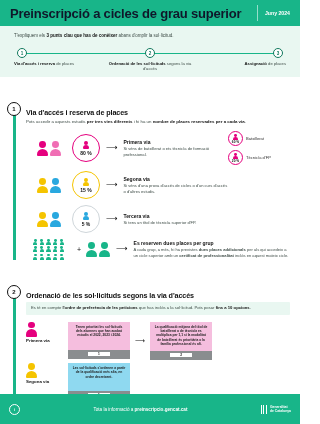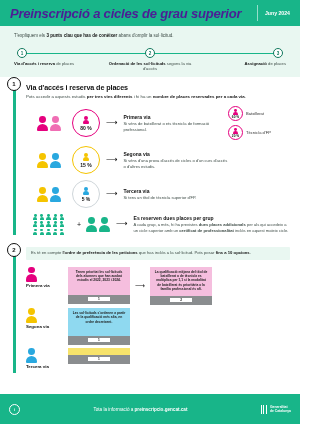--- a/index.html
+++ b/index.html
@@ -13,27 +13,26 @@
   }
   
   .header{
     height:26px;
     background:#18b589;
     display:flex;align-items:center;
     padding:0 10px;
     box-sizing:border-box;
   }
   .header-title{
-    color:#4c1d95;
+    color:#0f172a;
     font-size:13px;
     font-weight:bold;
     letter-spacing:-0.2px;
     white-space:nowrap;
     flex:1;
-    font-style:italic;
   }
   .header-divider{
     width:1px;height:16px;background:rgba(255,255,255,.55);
     margin:0 7px 0 4px;
   }
   .header-date{
     color:#fff;font-size:5.2px;font-weight:bold;white-space:nowrap;
   }
   
   .intro{
@@ -82,20 +81,21 @@
   .step-label.l3{width:33%;text-align:right}
   
   .body{
     position:relative;
     padding:0 0 0 0;
   }
   .section{
     position:relative;
     padding-left:26px;
     padding-right:10px;
+    margin-top:25px;
   }
   .sec-rail{
     position:absolute;left:13px;top:4px;bottom:0;width:2.6px;background:#18b589;
   }
   .sec-badge{
     position:absolute;left:7px;top:0;width:14px;height:14px;border-radius:50%;
     background:#fff;border:1.5px solid #111;box-sizing:border-box;
     display:flex;align-items:center;justify-content:center;
     font-size:6px;font-weight:bold;color:#111;z-index:3;
   }
@@ -429,20 +429,21 @@
     <div class="via-txt">
       <div class="via-name">Es reserven dues places per grup</div>
       <div class="via-desc"><span>A cada grup, a més, hi ha previstes </span><b>dues places addicionals</b><span> per als qui accedeix a un cicle superior amb un </span><b>certificat de professionalitat</b><span> inclòs en aquest mateix cicle.</span></div>
     </div>
   </div>
 </div>
 
 <div class="section" style="padding-top:4px;">
   <div class="sec-rail" style="bottom:-4px;"></div>
   <div class="sec-badge">2</div>
+  <div class="sec-title">Ordenació de les sol·licituds segons la via d'accés</div>
   <div class="sec-lead-box"><span>Es té en compte </span><b>l'ordre de preferència de les peticions</b><span> que has inclòs a la sol·licitud. Pots posar </span><b>fins a 10 opcions</b><span>.</span></div>
 
   <div class="ord-grid">
 
     <div class="ord-row">
       <div class="ord-label">
         <div class="person p-mag">
             <div class="head"></div>
             <div class="body"></div>
           </div>

